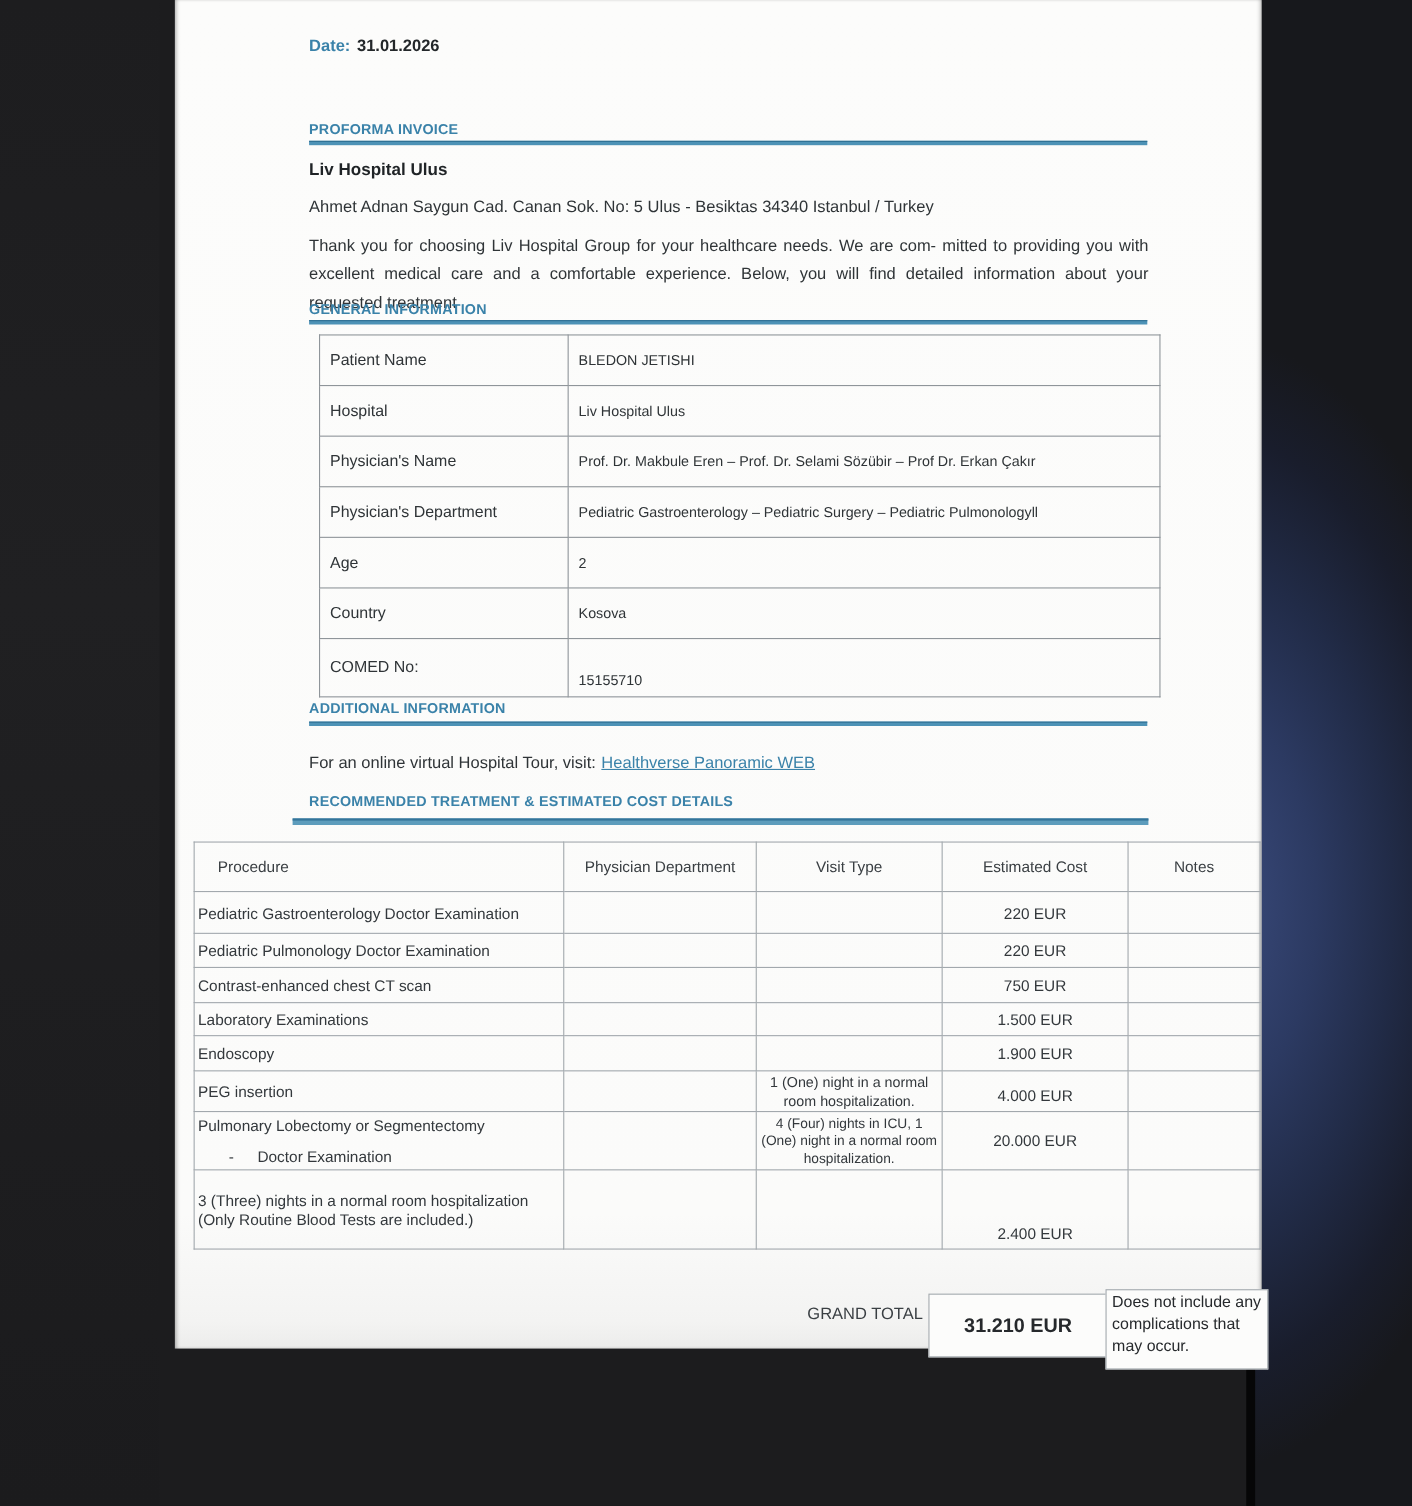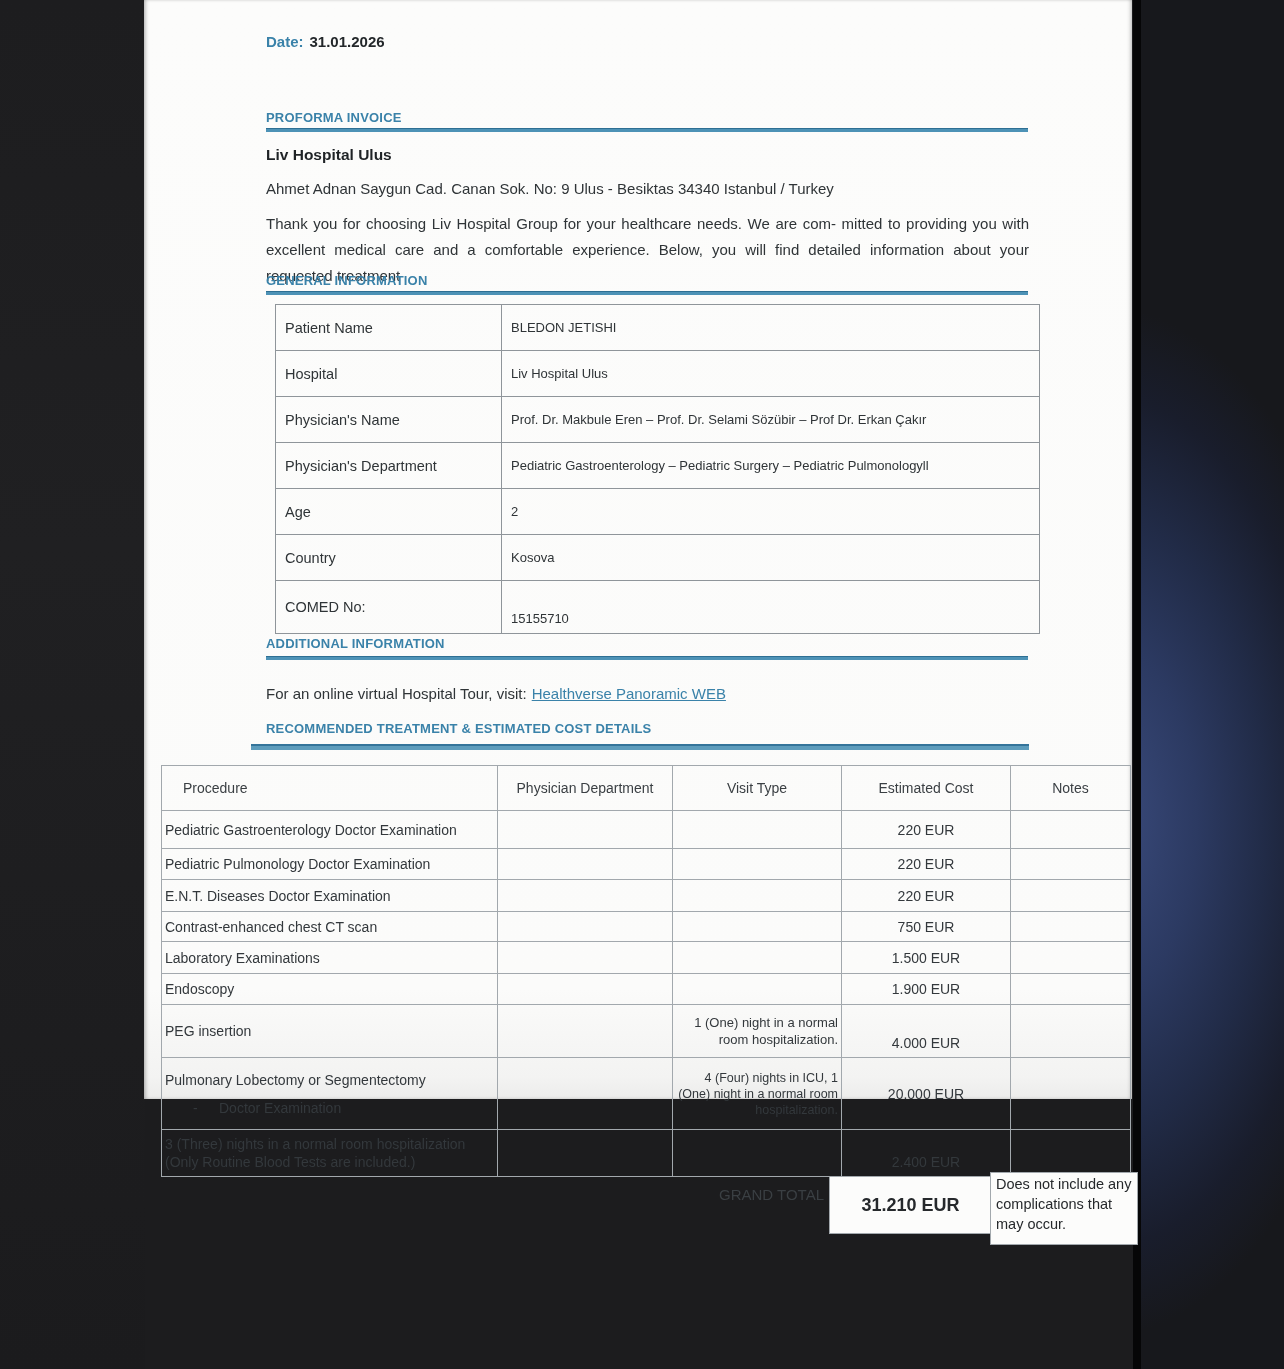--- a/index.html
+++ b/index.html
@@ -6,21 +6,21 @@
   .stage{position:relative;width:1284px;height:1369px;overflow:hidden;
          font-family:"Liberation Sans",sans-serif;background:#1c1c1e;}
   .band-left{position:absolute;left:0;top:0;width:145px;height:1369px;
              background:linear-gradient(180deg,#1d1d1f 0%,#202022 40%,#1b1b1d 100%);}
   .band-right{position:absolute;left:1133px;top:0;width:151px;height:1369px;
               border-left:8px solid #060607;
               background:
                 radial-gradient(ellipse 300px 560px at -40px 60%,
                   #3b4c7e 0%, #2c3a62 32%, #212b47 55%, #191d2c 76%, #17181c 92%),
                 #17181c;}
-  .page{position:absolute;left:144px;top:0;width:988px;height:1099px;
+  .page{position:absolute;left:159px;top:0;width:988px;height:1226px;
         background:linear-gradient(180deg,#fcfcfb 0%,#fbfbfa 90%,#f3f3f2 98%,#ececeb 100%);
         box-shadow:inset 3px 0 4px -2px rgba(0,0,0,.35), inset -3px 0 4px -2px rgba(0,0,0,.3);
         color:#2f3437;}
   .abs{position:absolute;}
   
   .date-line{left:122px;top:33px;font-size:15px;font-weight:bold;color:#23272a;}
   .date-line .lbl{color:#3a82a9;margin-right:6px;}
   
   .sec-head{left:122px;font-size:13px;font-weight:bold;color:#3a82a9;letter-spacing:.2px;}
   .rule{left:122px;width:762px;height:3px;background:#4d92b6;border-top:1px solid #2e6f93;}
@@ -43,21 +43,21 @@
   .h-recommended{top:721px;} .rule-4{top:744px;}
   
   .t2{left:17px;top:765px;width:969px;border-collapse:collapse;table-layout:fixed;
       font-size:14px;color:#33383c;}
   .t2 th,.t2 td{border:1px solid #a2a8ad;vertical-align:middle;padding:0;}
   .t2 thead tr{height:45px;}
   .t2 th{font-weight:400;font-size:14px;color:#3a3f43;text-align:center;}
   .t2 th.proc-h{text-align:left;padding-left:21px;}
   .t2 td.proc{text-align:left;padding:1px 2px 1px 3px;line-height:18px;}
   .t2 td.cost,.t2 td.dept,.t2 td.notes{text-align:center;}
-  .t2 td.visit{text-align:right;font-size:13px;line-height:17px;padding:1px 3px;}
+  .t2 td.visit{text-align:center;font-size:13px;line-height:17px;padding:1px 3px;}
   .t2 td.visit.small{font-size:12.5px;line-height:16px;}
   .t2 td.va-b{vertical-align:bottom;padding-bottom:6px;margin-top:21px;}
   .t2 tbody tr:nth-child(1){height:38px;}
   .t2 tbody tr:nth-child(2){height:31px;}
   .t2 tbody tr:nth-child(3){height:32px;}
   .t2 tbody tr:nth-child(4){height:30px;}
   .t2 tbody tr:nth-child(5){height:32px;}
   .t2 tbody tr:nth-child(6){height:31px;}
   .t2 tbody tr:nth-child(7){height:53px;}
   .t2 tbody tr:nth-child(8){height:72px;}
@@ -83,21 +83,21 @@
   <div class="page">
 
     <div class="abs date-line">
       <span class="lbl">Date:</span><span>31.01.2026</span>
     </div>
 
     <div class="abs sec-head h-proforma">PROFORMA INVOICE</div>
     <div class="abs rule rule-1"></div>
 
     <div class="abs hosp-name">Liv Hospital Ulus</div>
-    <div class="abs address">Ahmet Adnan Saygun Cad. Canan Sok. No: 9 Ulus - Besiktas 34340 Istanbul / Turkey</div>
+    <div class="abs address">Ahmet Adnan Saygun Cad. Canan Sok. No: 5 Ulus - Besiktas 34340 Istanbul / Turkey</div>
     <div class="abs intro">Thank you for choosing Liv Hospital Group for your healthcare needs. We are com- mitted to providing you with excellent medical care and a comfortable experience. Below, you will find detailed information about your requested treatment</div>
 
     <div class="abs sec-head h-general">GENERAL INFORMATION</div>
     <div class="abs rule rule-2"></div>
 
     <table class="abs t1">
       <colgroup>
           <col style="width:226px">
           <col style="width:538px">
         </colgroup>
@@ -169,27 +169,20 @@
           <td class="notes"></td>
         </tr>
         <tr>
           <td class="proc">Pediatric Pulmonology Doctor Examination</td>
           <td class="dept"></td>
           <td class="visit"></td>
           <td class="cost">220 EUR</td>
           <td class="notes"></td>
         </tr>
         <tr>
-          <td class="proc">E.N.T. Diseases Doctor Examination</td>
-          <td class="dept"></td>
-          <td class="visit"></td>
-          <td class="cost">220 EUR</td>
-          <td class="notes"></td>
-        </tr>
-        <tr>
           <td class="proc">Contrast-enhanced chest CT scan</td>
           <td class="dept"></td>
           <td class="visit"></td>
           <td class="cost">750 EUR</td>
           <td class="notes"></td>
         </tr>
         <tr>
           <td class="proc">Laboratory Examinations</td>
           <td class="dept"></td>
           <td class="visit"></td>

